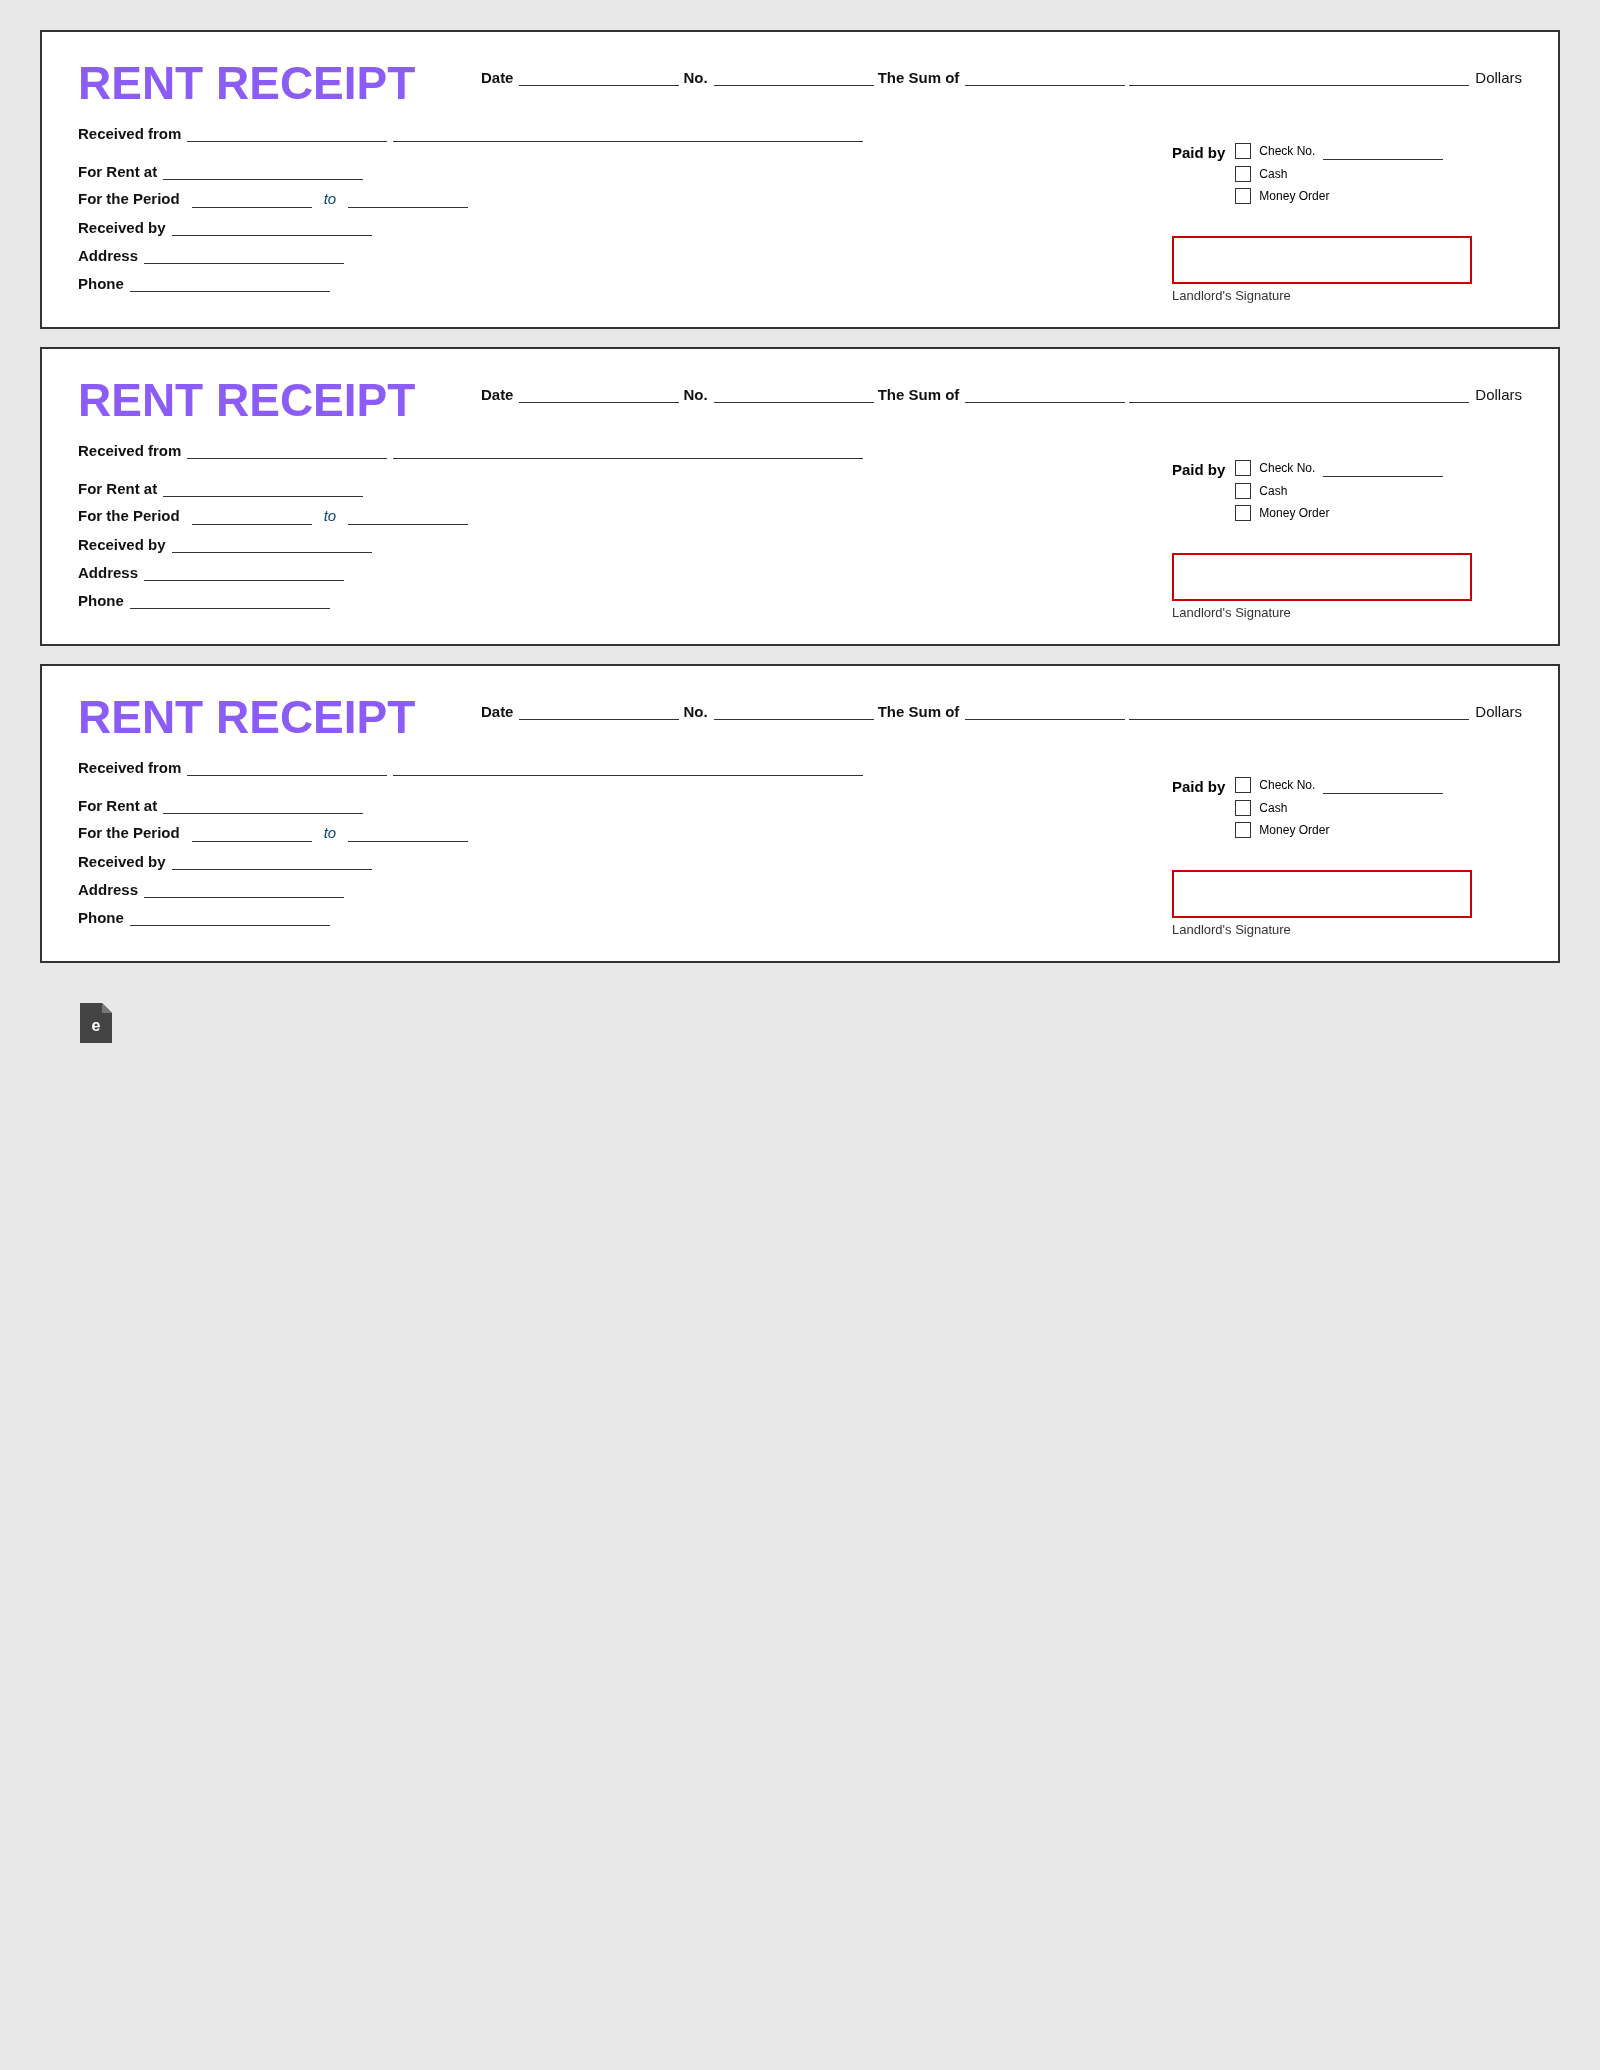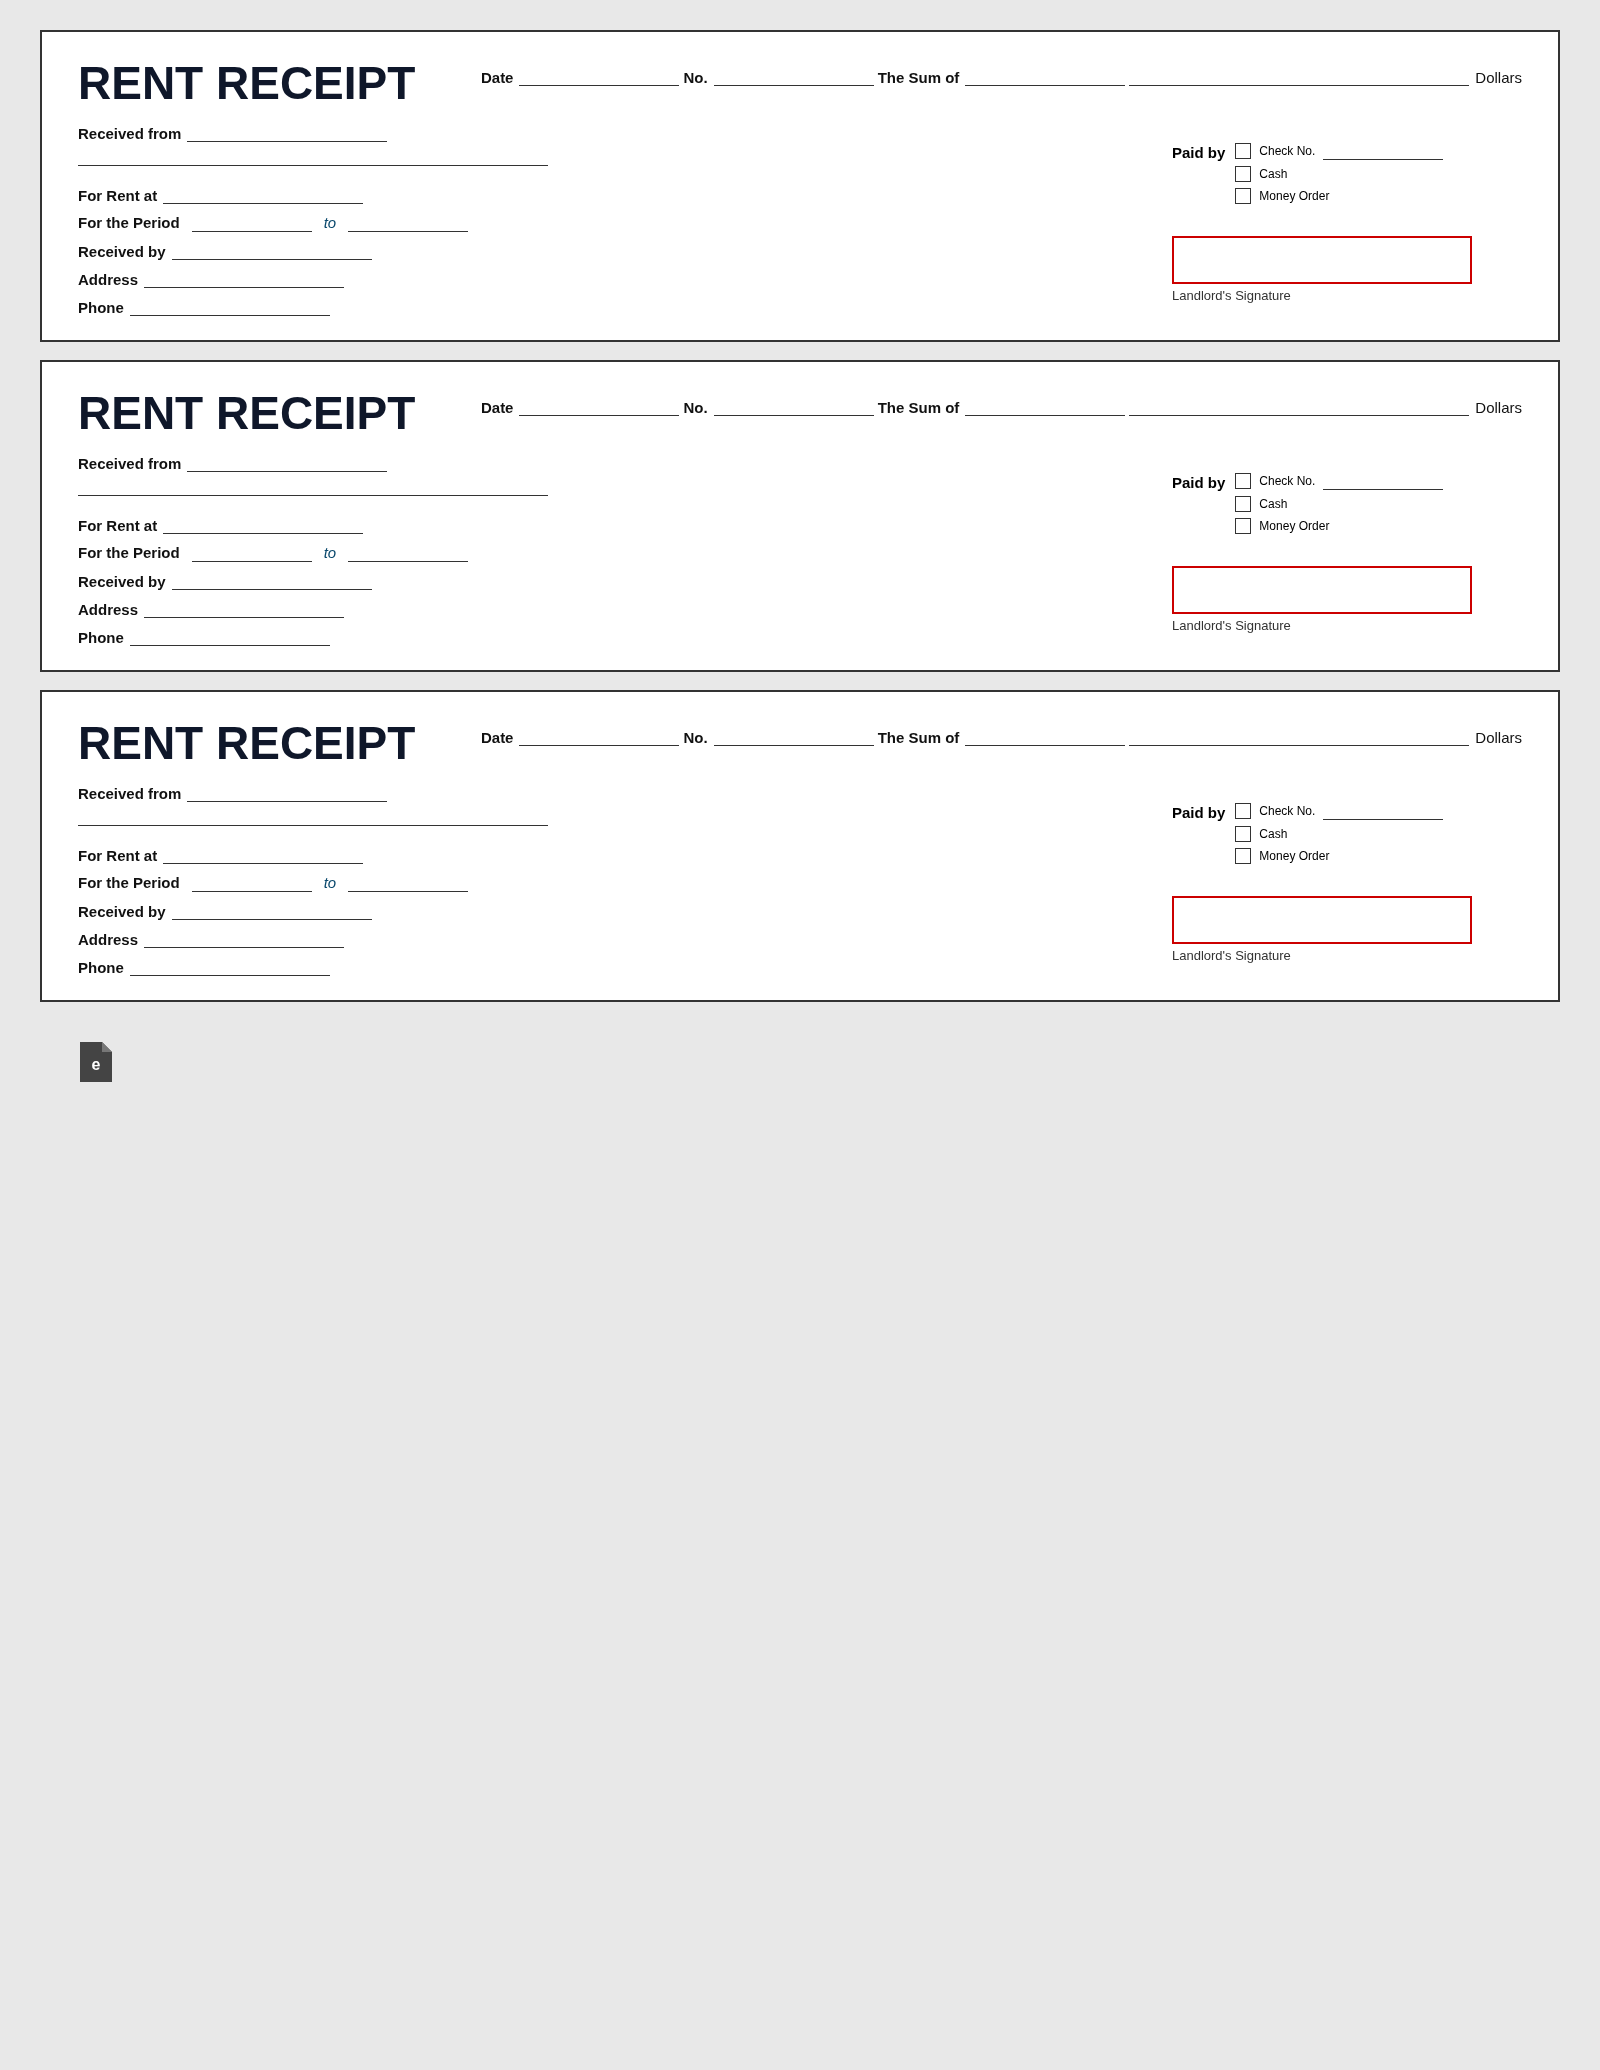--- a/index.html
+++ b/index.html
@@ -22,21 +22,21 @@
     }
     .receipt-header {
       display: flex;
       justify-content: space-between;
       align-items: flex-start;
       margin-bottom: 10px;
     }
     .receipt-title {
       font-size: 46px;
       font-weight: 900;
-      color: #0f172a;
+      color: #8b5cf6;
       line-height: 1;
     }
     .receipt-top-right {
       display: flex;
       flex-direction: row;
       gap: 4px;
       min-width: 360px;
       padding-top: 6px;
     }
     .field-row {
@@ -156,21 +156,21 @@
       align-items: flex-start;
       gap: 12px;
     }
     .to-label {
       font-size: 15px;
       color: #0c4a6e;
       font-style: italic;
     }
     .received-from-row {
       display: flex;
-      flex-direction: column;
+      flex-direction: row;
       gap: 6px;
     }
     
     .received-second-line {
       border-bottom: 1.5px solid #333;
       width: 470px;
       height: 18px;
     }
     .bottom-bar {
       background: #fff;

